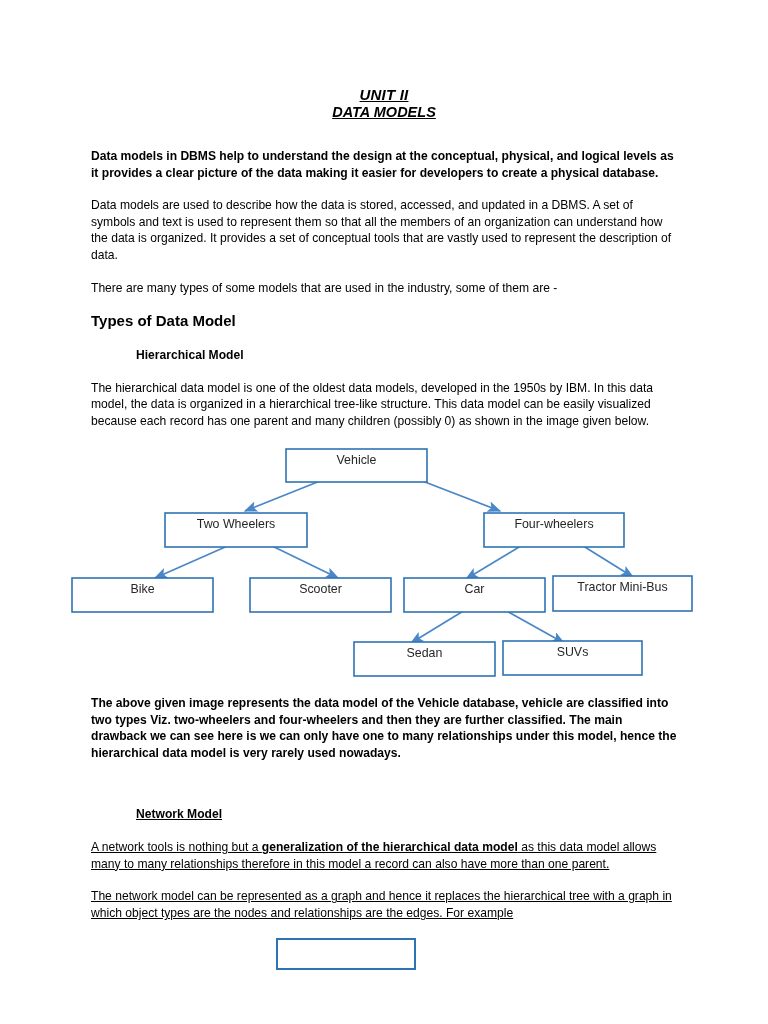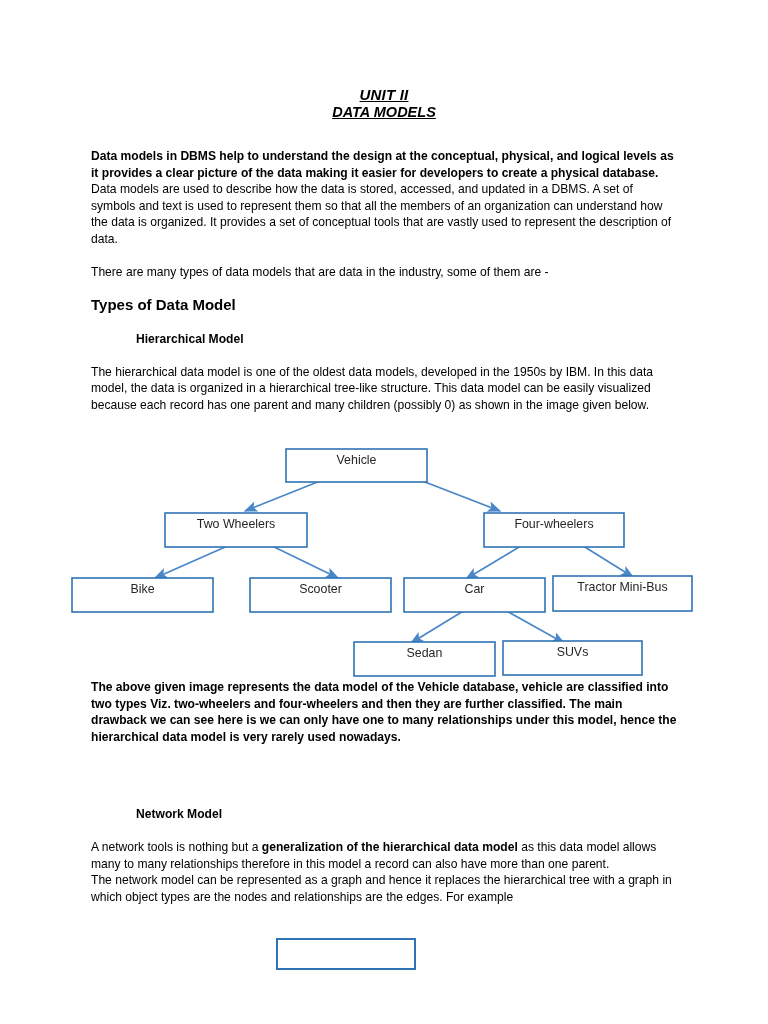--- a/index.html
+++ b/index.html
@@ -48,21 +48,21 @@
     margin: 0;
     font-size: 12.1px;
     line-height: 16.6px;
     text-align: left;
   }
   .para-bold {
     font-weight: bold;
     margin-top: 28px;
   }
   .para {
-    margin-top: 0px;
+    margin-top: 16px;
   }
   .para-gap {
     margin-top: 16.6px;
   }
   .heading {
     font-size: 15px;
     font-weight: bold;
     margin-top: 16.6px;
   }
   .heading-tight {
@@ -106,20 +106,21 @@
     height: 32px;
     border: 2px solid #2E74B5;
     background: #ffffff;
     box-sizing: border-box;
   }
   .net-section {
     position: absolute;
     left: 91px;
     top: 806px;
     width: 586px;
+    text-decoration: underline;
   }
   .after-diagram {
     position: absolute;
     left: 91px;
     top: 679px;
     width: 586px;
     font-weight: bold;
   }
 </style>
 </head>
@@ -130,21 +131,21 @@
   <div class="content">
 
     <div class="title-main">UNIT II</div>
 
     <div class="title-sub">DATA MODELS</div>
 
     <p class="para-bold">Data models in DBMS help to understand the design at the conceptual, physical, and logical levels as it provides a clear picture of the data making it easier for developers to create a physical database.</p>
 
     <p class="para">Data models are used to describe how the data is stored, accessed, and updated in a DBMS. A set of symbols and text is used to represent them so that all the members of an organization can understand how the data is organized. It provides a set of conceptual tools that are vastly used to represent the description of data.</p>
 
-    <p class="para-gap">There are many types of data models that are data in the industry, some of them are -</p>
+    <p class="para-gap">There are many types of some models that are used in the industry, some of them are -</p>
 
     <p class="heading">Types of Data Model</p>
 
     <p class="heading-tight">Hierarchical Model</p>
 
     <p class="para-gap">The hierarchical data model is one of the oldest data models, developed in the 1950s by IBM. In this data model, the data is organized in a hierarchical tree-like structure. This data model can be easily visualized because each record has one parent and many children (possibly 0) as shown in the image given below.</p>
 
   </div>
 
   <div class="diagram-wrap">

